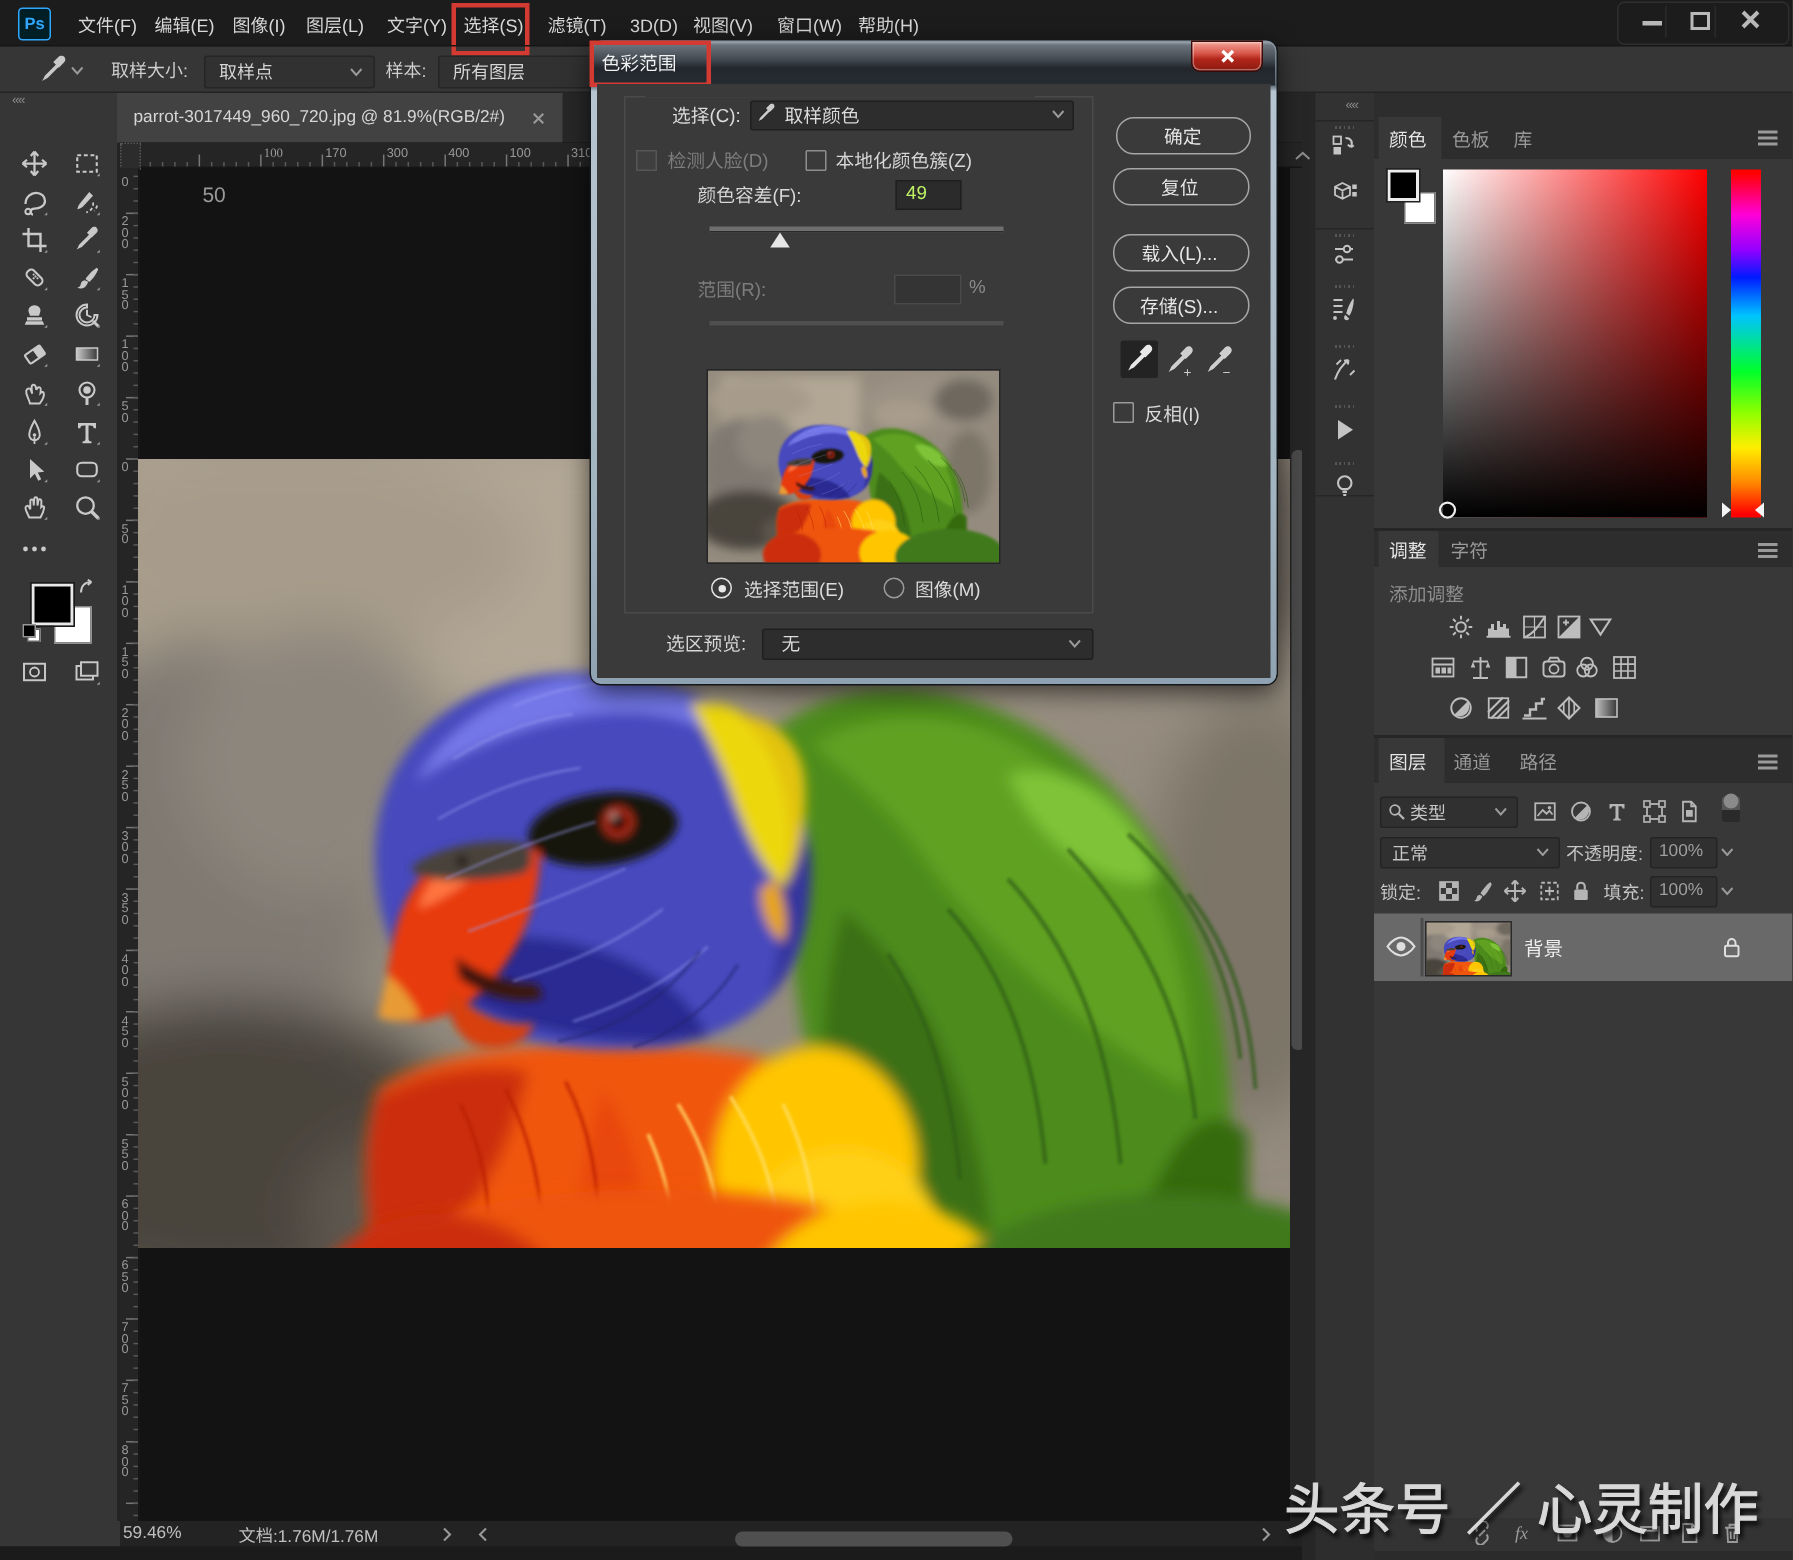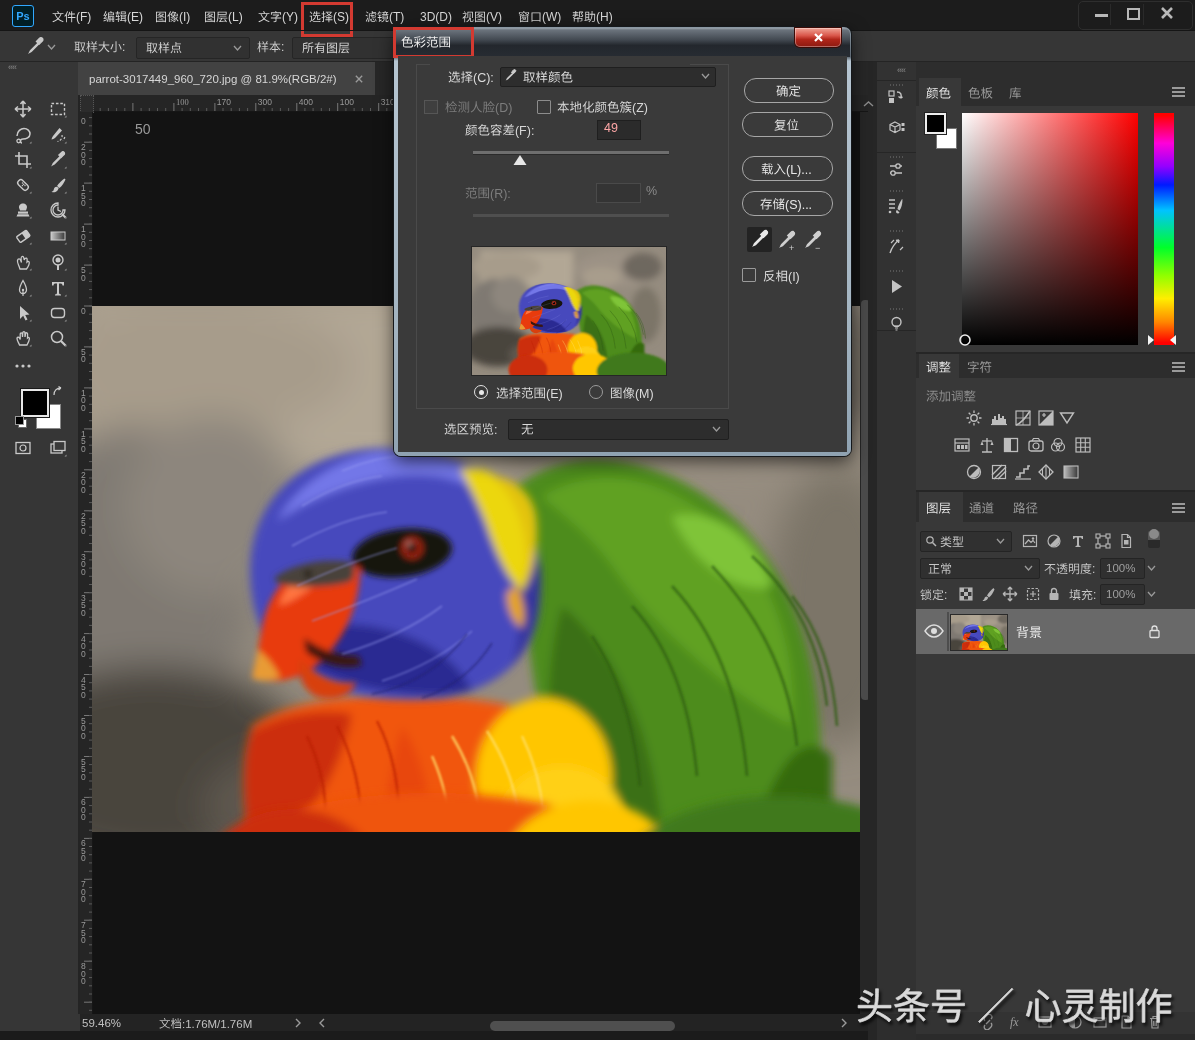--- a/index.html
+++ b/index.html
@@ -1132,21 +1132,21 @@
     <text x="6000" y="0" xml:space="preserve" font-size="1000" font-family="Liberation Sans, sans-serif">(Z)</text>
   </svg>
 <svg style="position:absolute;left:465px;top:123.5px;overflow:visible;" width="69.4" height="12.5" viewBox="0 -850 5555 1000" fill="#d8d8d8">
     <use href="#g989c" x="0"></use>
     <use href="#g8272" x="1000"></use>
     <use href="#g5bb9" x="2000"></use>
     <use href="#g5dee" x="3000"></use>
     <text x="4000" y="0" xml:space="preserve" font-size="1000" font-family="Liberation Sans, sans-serif">(F):</text>
   </svg>
 <div style="position:absolute;left:597px;top:120px;width:42px;height:18px;background:#2b2b2b;border:1px solid #1f1f1f"></div>
-<span style="position:absolute;left:604px;top:129px;transform:translateY(-54%);font-size:12.5px;color:#fca5a5;white-space:pre;">49</span>
+<span style="position:absolute;left:604px;top:129px;transform:translateY(-54%);font-size:12.5px;color:#bef264;white-space:pre;">49</span>
 <div style="position:absolute;left:473px;top:151px;width:196px;height:3px;background:#6e6e6e;border-bottom:1px solid #2a2a2a"></div>
 <svg style="position:absolute;left:512px;top:154px" width="16" height="12" viewBox="0 0 16 12">
     <path d="M8 1 L14.5 11 L1.5 11 Z" fill="#e6e6e6"></path>
   </svg>
 <svg style="position:absolute;left:465px;top:186.5px;overflow:visible;" width="45.8" height="12.5" viewBox="0 -850 3666 1000" fill="#7d7d7d">
     <use href="#g8303" x="0"></use>
     <use href="#g56f4" x="1000"></use>
     <text x="2000" y="0" xml:space="preserve" font-size="1000" font-family="Liberation Sans, sans-serif">(R):</text>
   </svg>
 <div style="position:absolute;left:596px;top:183px;width:43px;height:18px;background:#343434;border:1px solid #4a4a4a"></div>

